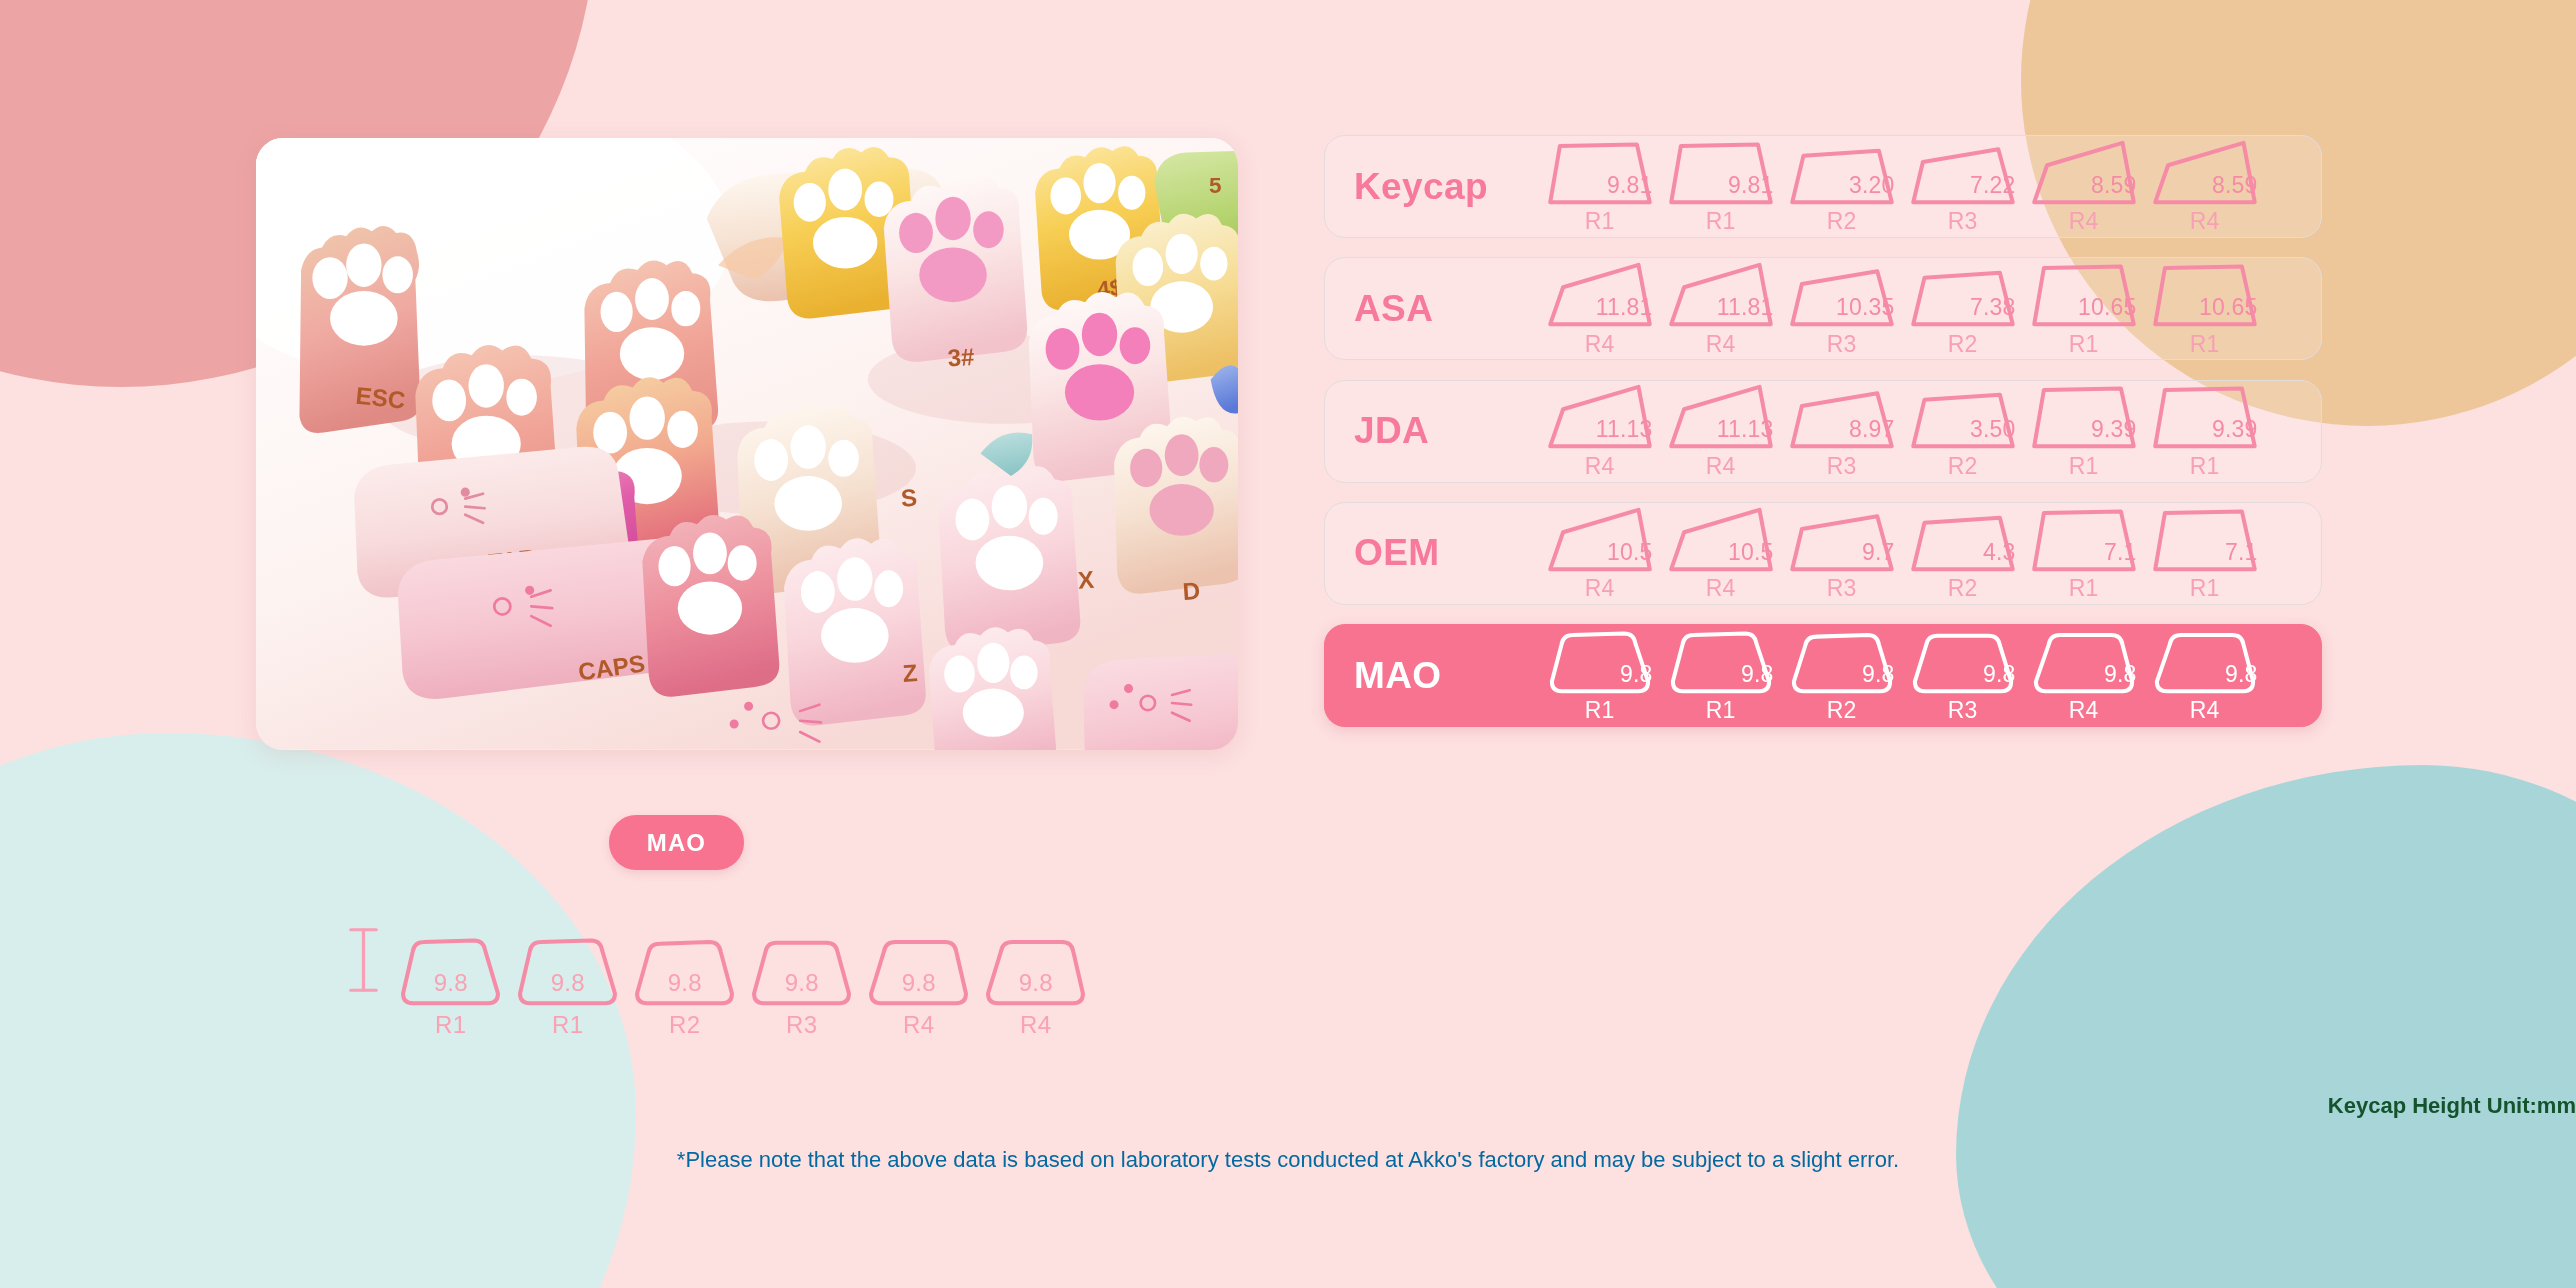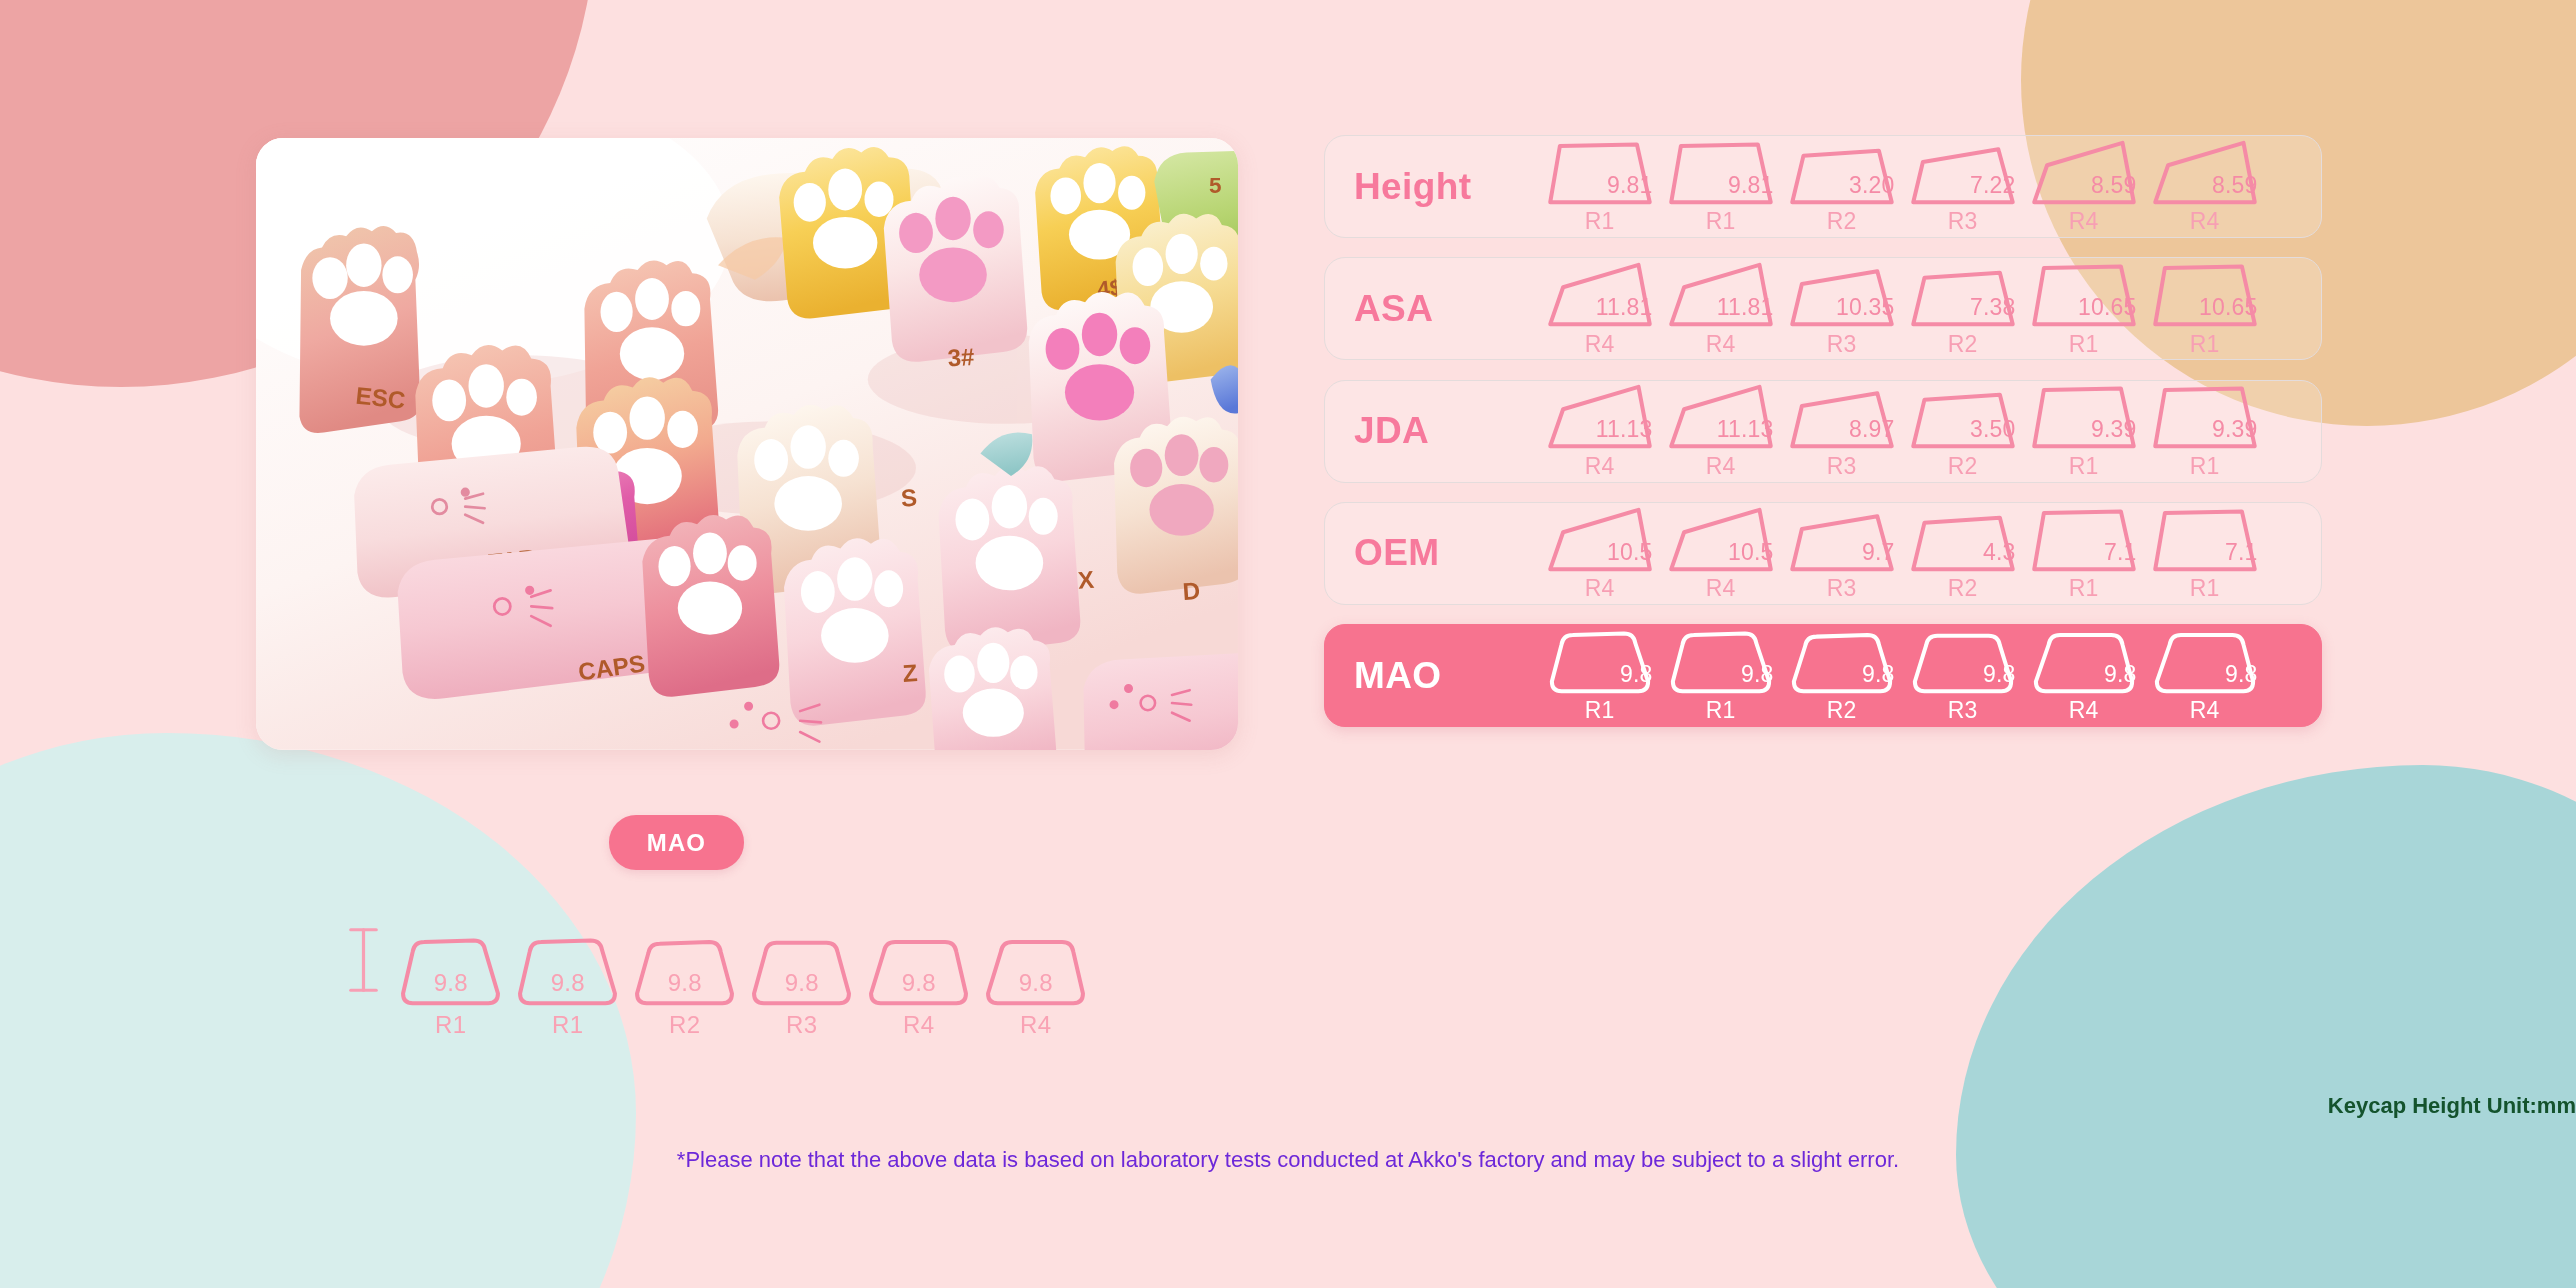--- a/index.html
+++ b/index.html
@@ -105,21 +105,21 @@
   .pcell .prl { font-size: 23px; color: #f79fb4; margin-top: 1.6px; }
   .prow.active .pval, .prow.active .prl { color: #fff; }
 
   
   #unit-note {
     position: absolute; left: 0; right: 0; top: 1093px;
     text-align: right; font-size: 22px; color: #14532d; font-weight: bold;
   }
   #disclaimer {
     position: absolute; left: 0; right: 0; top: 1147px;
-    text-align: center; font-size: 22px; color: #6d28d9;
+    text-align: center; font-size: 22px; color: #0369a1;
   }
 </style>
 </head>
 <body>
 
 <div id="stage">
 
   <div class="blob" id="blob-tl"></div>
   <div class="blob" id="blob-tr"></div>
   <div class="blob" id="blob-bl"></div>
@@ -510,21 +510,21 @@
        </svg>
        <div class="cap-val">9.8</div>
      </div>
      <div class="rowlabel">R4</div>
         </div>
       </div>
   </div>
 
   <div id="profiles">
       <div class="prow">
-        <div class="pname">Height</div>
+        <div class="pname">Keycap</div>
      <div class="caps-row">
           <div class="pcell">
          <div class="pk-wrap">
            <svg viewBox="0 0 132 86">
              <path d="M4,80 L16,10 L112,8 L128,80 Z" fill="none" stroke="#f58ba6" stroke-width="5" stroke-linejoin="round" stroke-linecap="round"></path>
            </svg>
            <div class="pval">9.81</div>
          </div>
          <div class="prl">R1</div>
        </div>

